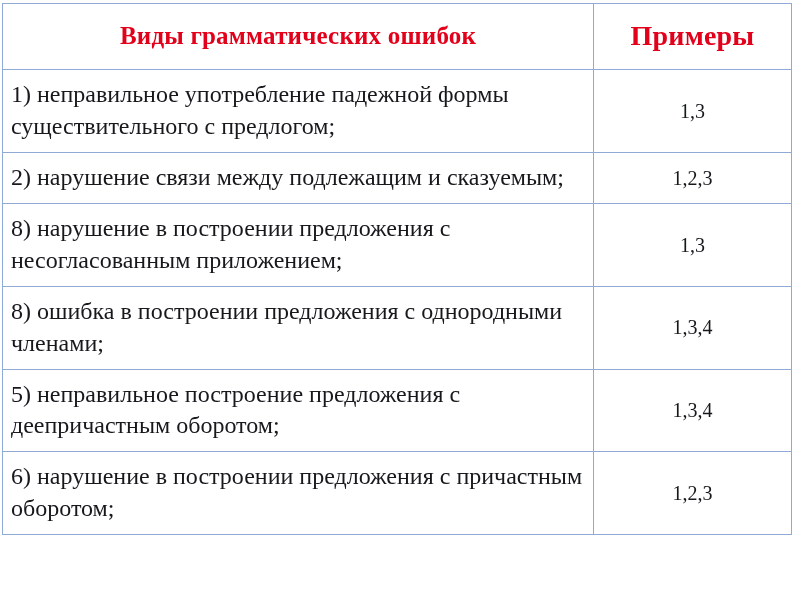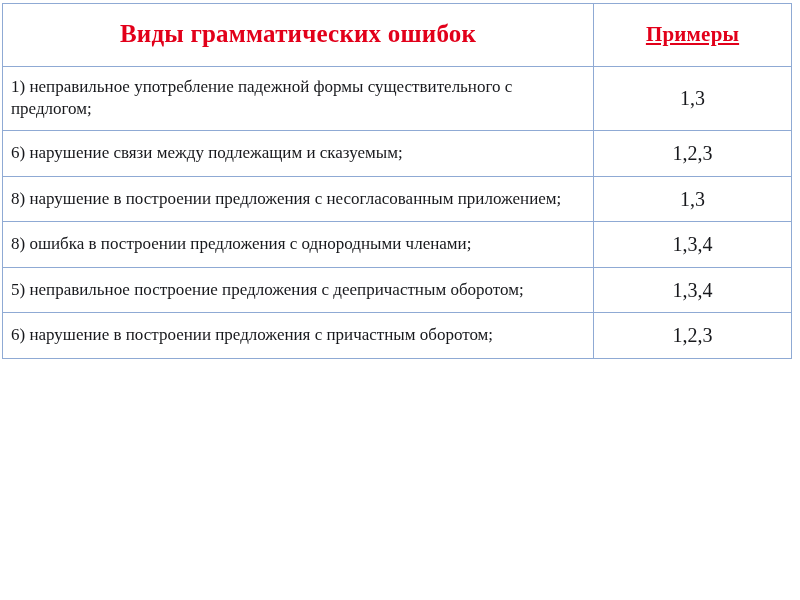--- a/index.html
+++ b/index.html
@@ -38,25 +38,25 @@
     background: #ffffff;
     color: #e2001a;
     font-weight: bold;
     text-align: center;
     font-size: 25px;
     line-height: 1.15;
     padding: 16px 6px 17px 6px;
     letter-spacing: 0.2px;
     margin-left: 28px;
   }
-  thead th.hdr-examples { font-size: 21px; text-decoration: underline; }
+  thead th.hdr-examples { font-size: 28px; }
 
   
   tbody td {
-    font-size: 17px;
+    font-size: 24px;
     line-height: 1.33;
     color: #17181c;
   }
   tbody td.cell-type {
     text-align: left;
     padding: 9px 10px 9px 8px;
   }
   tbody td.cell-example {
     text-align: center;
     padding: 9px 6px;
@@ -78,21 +78,21 @@
       <th class="hdr-types">Виды грамматических  ошибок</th>
       <th class="hdr-examples">Примеры</th>
     </tr>
   </thead>
   <tbody id="table-body">
       <tr class="shade">
         <td class="cell-type">1) неправильное употребление падежной формы существительного с предлогом;</td>
         <td class="cell-example">1,3</td>
       </tr>
       <tr class="plain">
-        <td class="cell-type">6) нарушение связи между подлежащим и сказуемым;</td>
+        <td class="cell-type">2) нарушение связи между подлежащим и сказуемым;</td>
         <td class="cell-example">1,2,3</td>
       </tr>
       <tr class="shade">
         <td class="cell-type">8) нарушение в построении предложения с несогласованным приложением;</td>
         <td class="cell-example">1,3</td>
       </tr>
       <tr class="plain">
         <td class="cell-type">8) ошибка в построении предложения с однородными членами;</td>
         <td class="cell-example">1,3,4</td>
       </tr>

